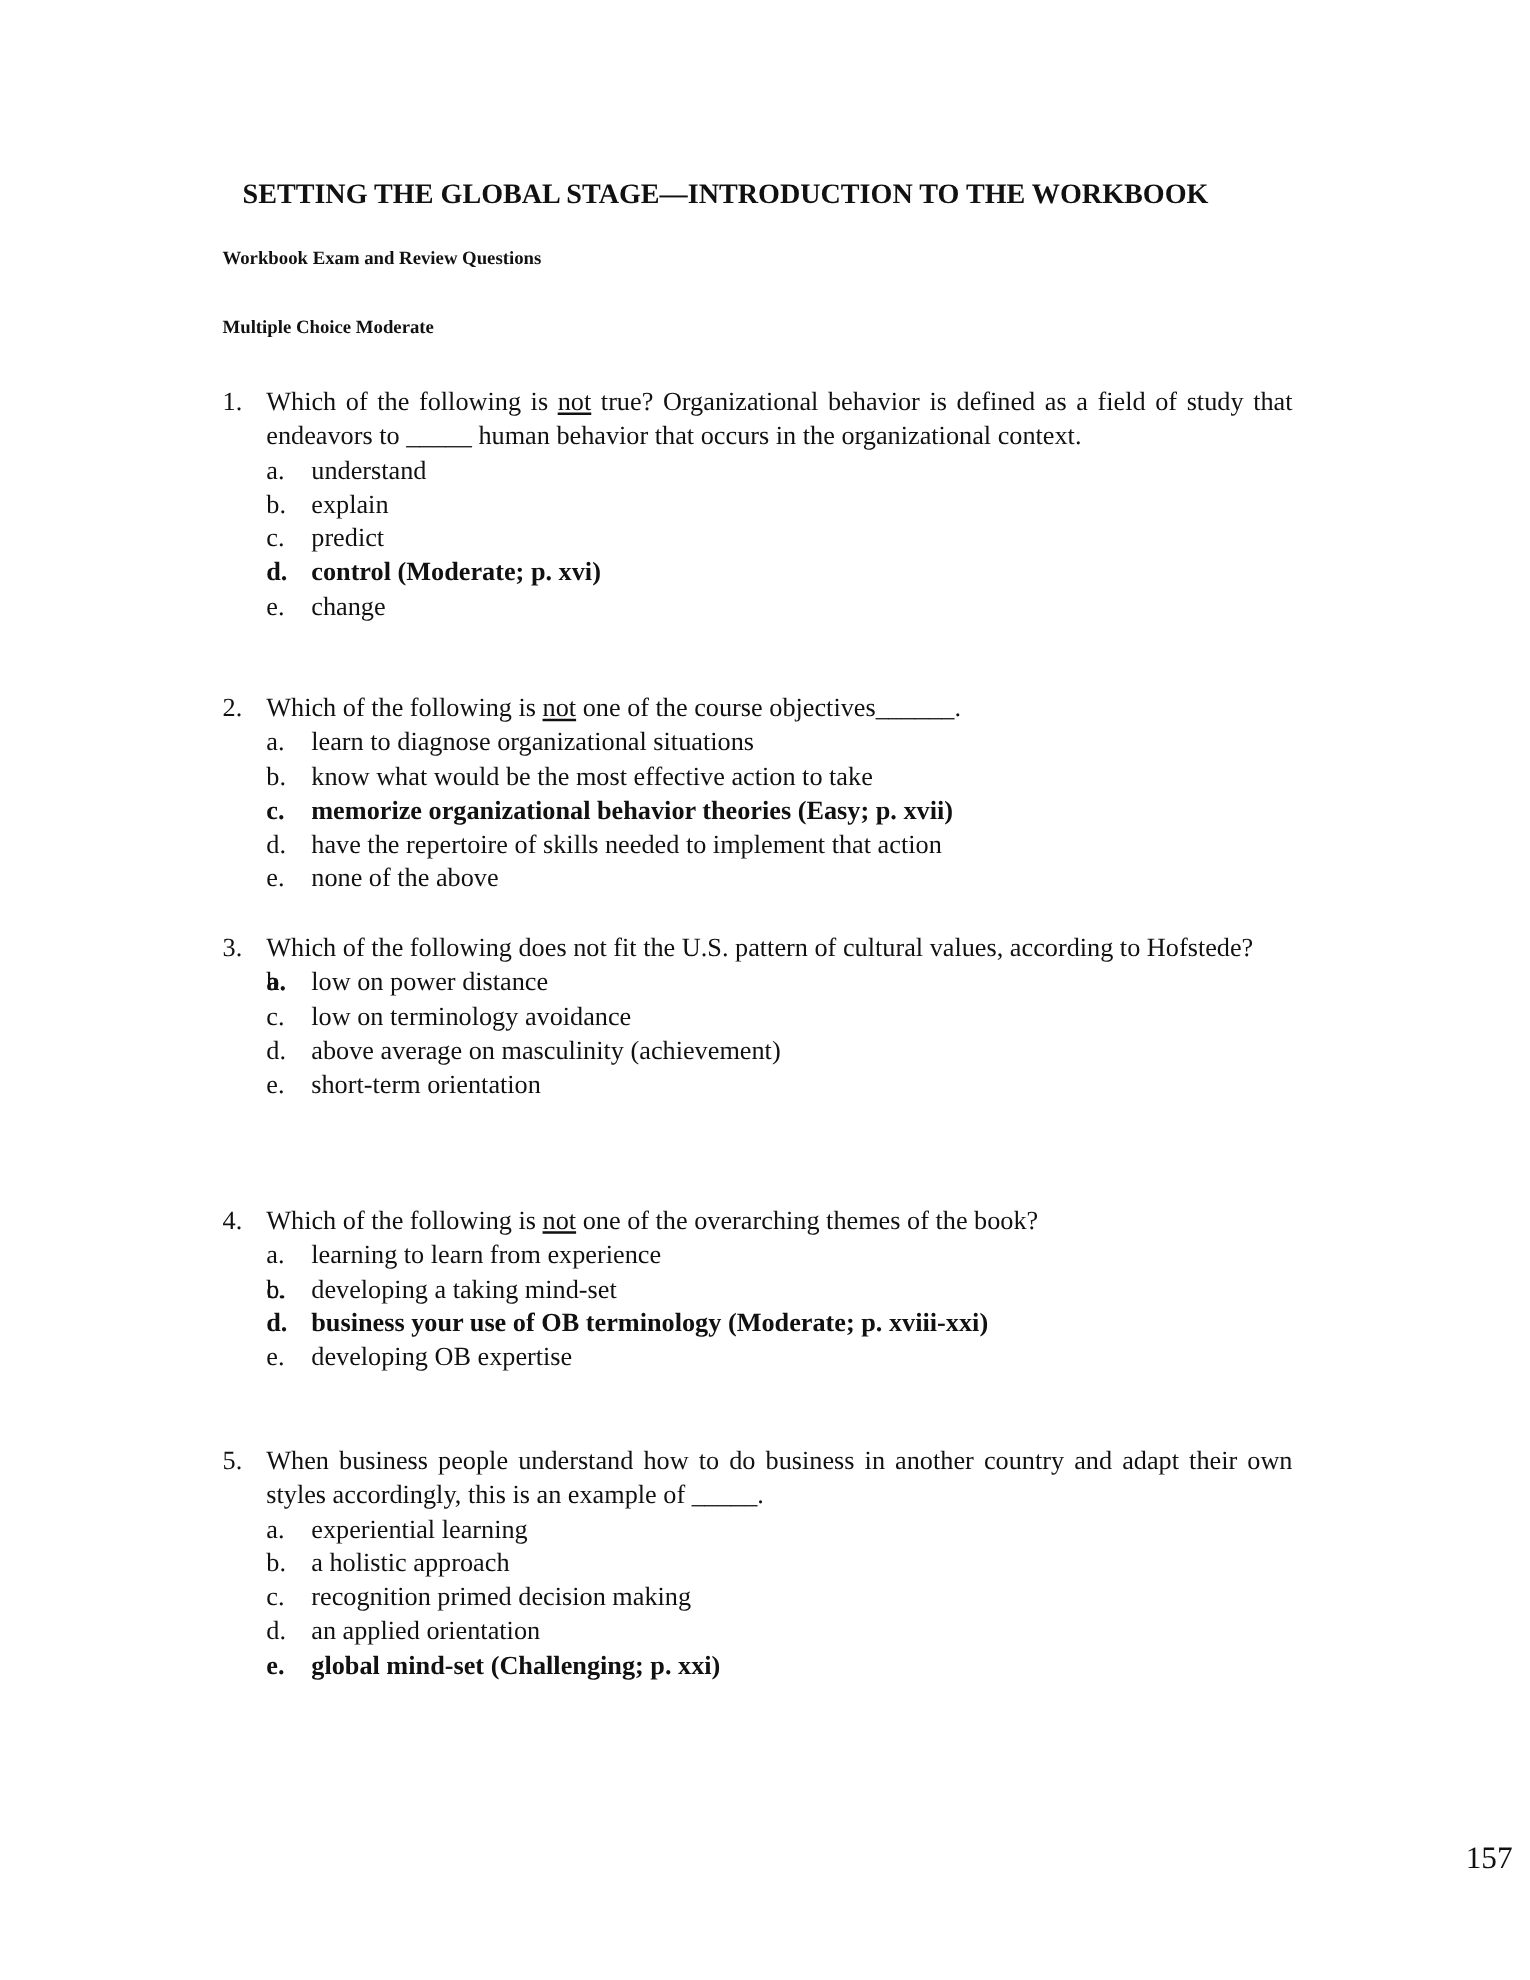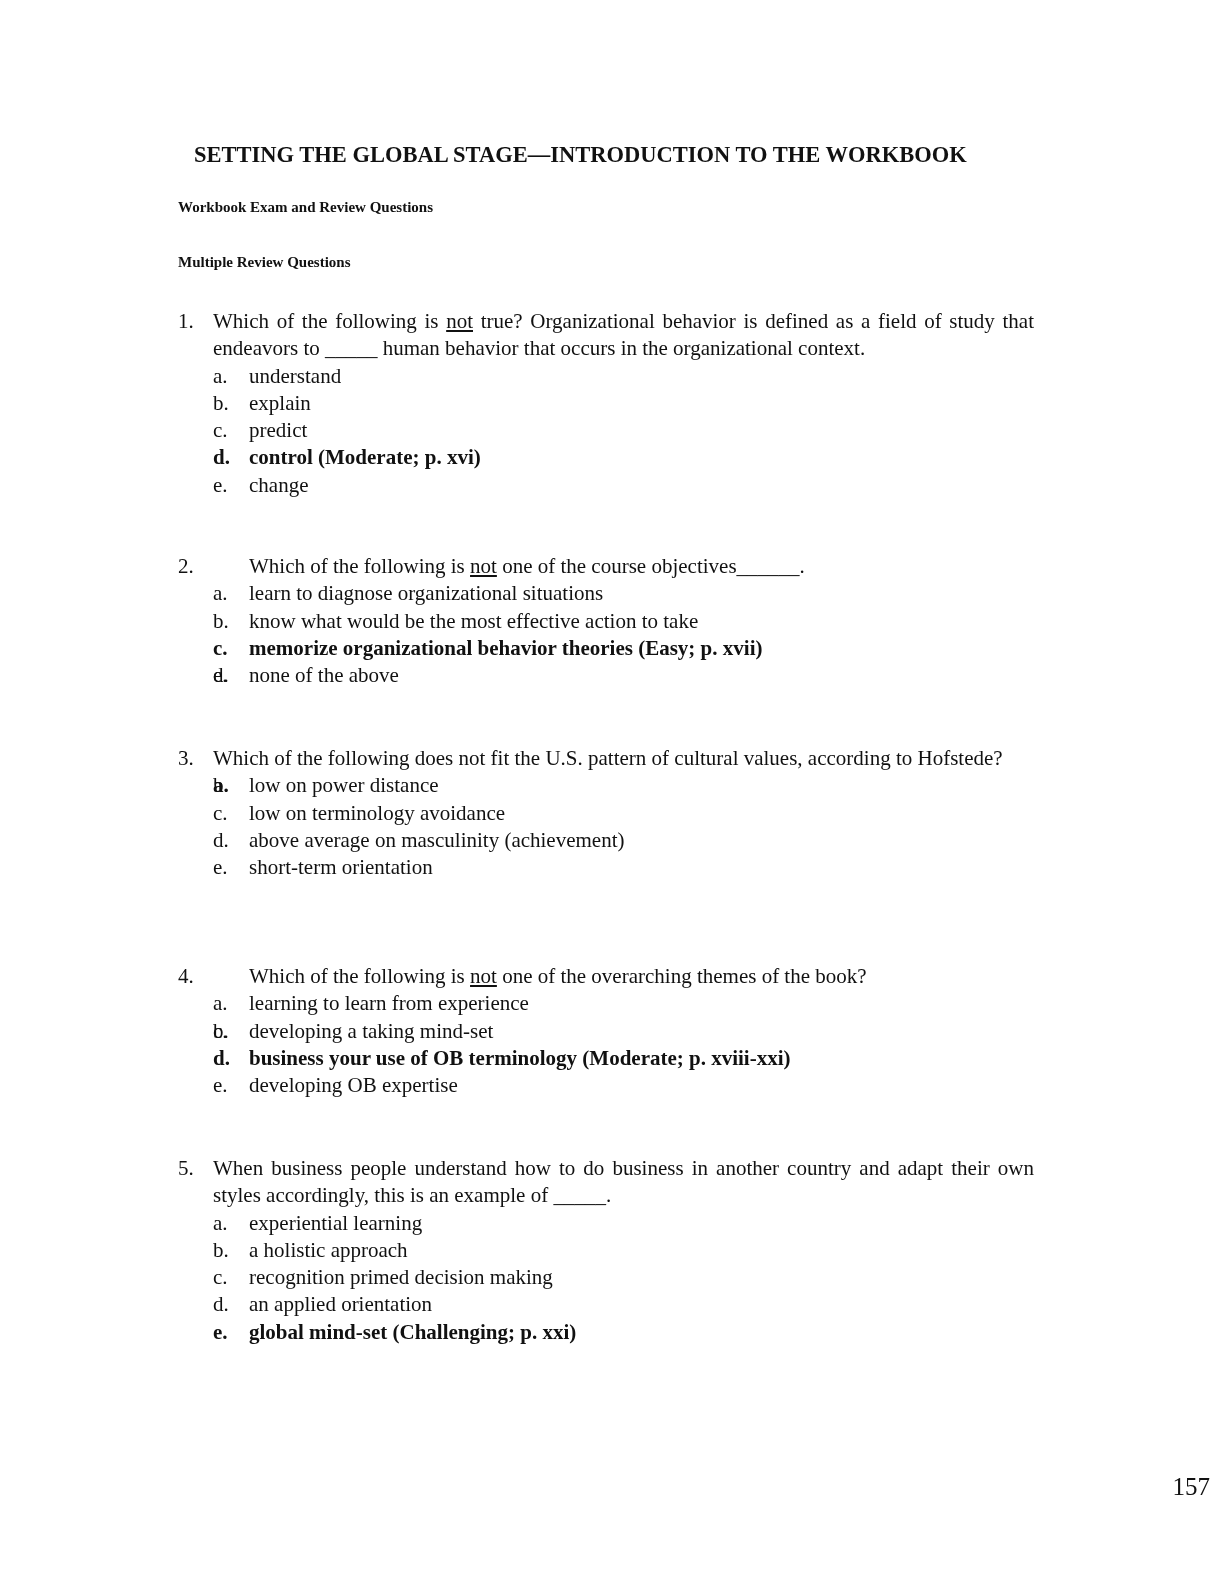--- a/index.html
+++ b/index.html
@@ -53,21 +53,21 @@
   }
   .q-num {
     position: absolute;
     left: 0;
     top: 0;
   }
   .q-text {
     text-align: justify;
     text-align-last: left;
   }
-  .q-text.nojustify { text-align: left; margin-left: 36px; }
+  .q-text.nojustify { text-align: left; }
   .u { text-decoration: underline; }
   .options {
     margin: 0;
     padding: 0;
     list-style: none;
   }
   .option {
     position: relative;
     padding-left: 71px;
     white-space: nowrap;
@@ -94,21 +94,21 @@
     font-size: 25px;
   }
 </style>
 </head>
 <body>
 
 <div class="page">
 
   <div class="title">SETTING THE GLOBAL STAGE—INTRODUCTION TO THE WORKBOOK</div>
   <div class="subhead s1">Workbook Exam and Review Questions</div>
-  <div class="subhead s2">Multiple Review Questions</div>
+  <div class="subhead s2">Multiple Choice Moderate</div>
 
   <div class="question" id="q1">
     <div class="q-stem">
       <span class="q-num">1.</span>
       <div class="q-text"><span>Which of the following is </span><span class="u">not</span><span> true? Organizational behavior is defined as a field of study that endeavors to _____ human behavior that occurs in the organizational context.</span></div>
     </div>
     <ul class="options">
       <li class="option"><span class="opt-letter">a.</span><span>understand</span></li>
       <li class="option"><span class="opt-letter">b.</span><span>explain</span></li>
       <li class="option"><span class="opt-letter">c.</span><span>predict</span></li>
@@ -119,21 +119,21 @@
 
   <div class="question" id="q2">
     <div class="q-stem">
       <span class="q-num">2.</span>
       <div class="q-text nojustify"><span>Which of the following is </span><span class="u">not</span><span> one of the course objectives______.</span></div>
     </div>
     <ul class="options">
       <li class="option"><span class="opt-letter">a.</span><span>learn to diagnose organizational situations</span></li>
       <li class="option"><span class="opt-letter">b.</span><span>know what would be the most effective action to take</span></li>
       <li class="option correct"><span class="opt-letter">c.</span><span>memorize organizational behavior theories (Easy; p. xvii)</span></li>
-      <li class="option"><span class="opt-letter">d.</span></li>
+      <li class="option"><span class="opt-letter">d.</span><span>have the repertoire of skills needed to implement that action</span></li>
       <li class="option"><span class="opt-letter">e.</span><span>none of the above</span></li>
     </ul>
   </div>
 
   <div class="question" id="q3">
     <div class="q-stem">
       <span class="q-num">3.</span>
       <div class="q-text"><span>Which of the following does not fit the U.S. pattern of cultural values, according to Hofstede?</span></div>
     </div>
     <ul class="options">

